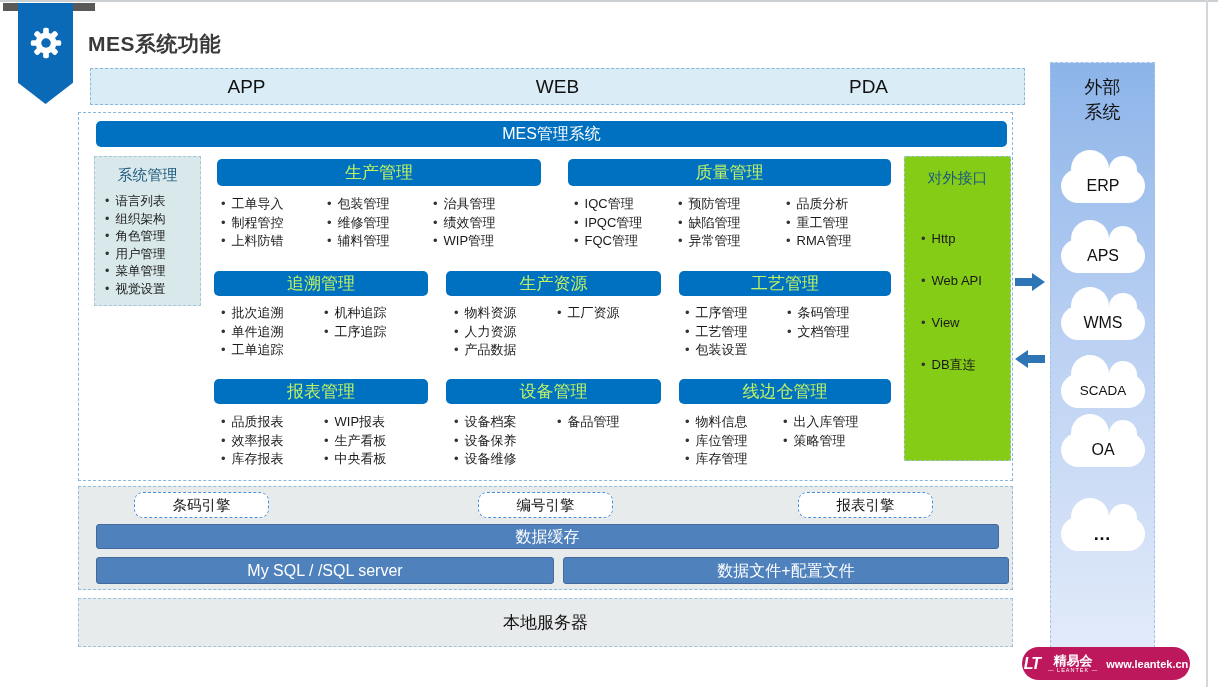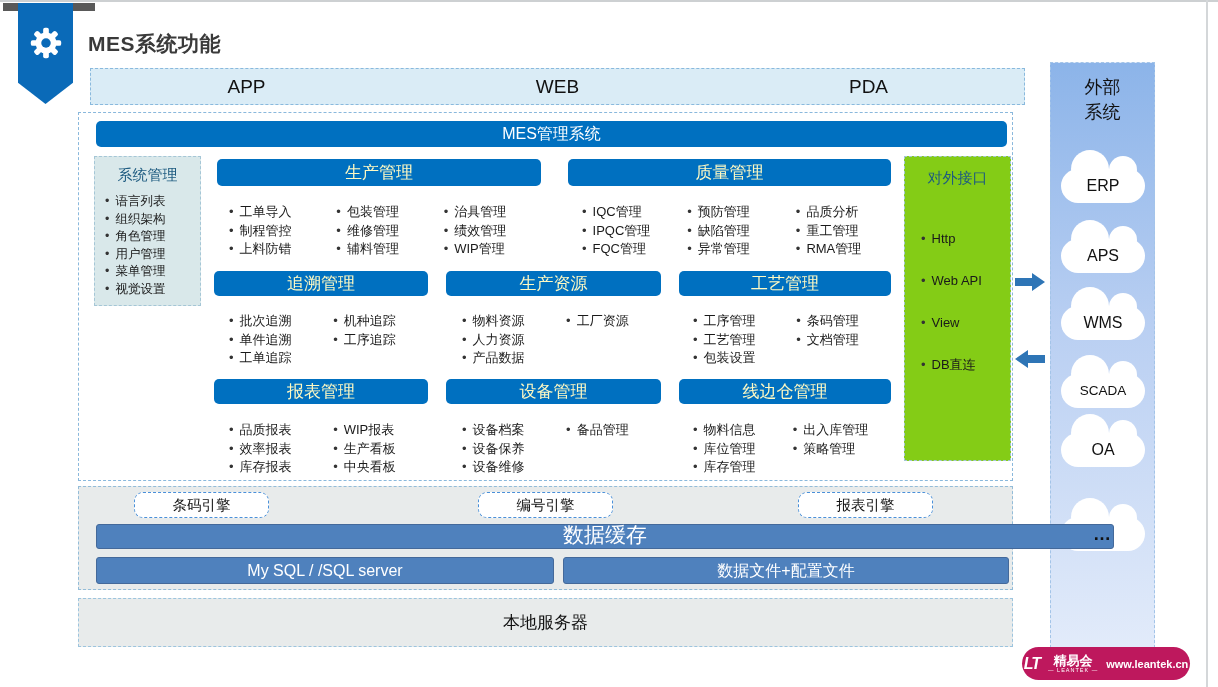--- a/index.html
+++ b/index.html
@@ -23,25 +23,25 @@
            color:#fff;font-size:16px;text-align:center;line-height:26px;}
 
   .side-box{position:absolute;background:#d9e8ea;border:1px dashed #a5c6d6;box-sizing:border-box;}
   .side-box .bx-title{margin-top:9px;text-align:center;font-size:15px;color:#1e5b80;}
   ul.blist{list-style:none;margin:8px 0 0 8px;padding:0;}
   li.it{display:flex;align-items:flex-start;}
   .side-box li.it{line-height:17.5px;font-size:12.5px;}
   span.b{margin:0 6px 0 2px;}
   span.b::before{content:"•";color:#333;}
 
-  .sec-h{position:absolute;background:#0070c0;border-radius:5px;color:#fef9c3;text-align:center;}
+  .sec-h{position:absolute;background:#0070c0;border-radius:5px;color:#bef264;text-align:center;}
   .sec-h.r1{height:27px;line-height:27px;font-size:17px;}
   .sec-h.r23{height:25px;line-height:25px;font-size:17px;}
   .sec-items{position:absolute;display:flex;}
-  .sec-items ul.blist{margin:8px;padding:0;}
+  .sec-items ul.blist{margin:0;padding:0;}
   .sec-items li.it{line-height:18.5px;font-size:13px;}
 
   .iface-box{position:absolute;left:825px;top:43px;width:107px;height:305px;background:#84cc16;
              border:1px dashed #a5c6d6;box-sizing:border-box;}
   .iface-box .bx-title{margin-top:12px;text-align:center;font-size:15px;color:#1e5b80;}
   .iface-box ul.blist{margin:42px 0 0 14px;}
   .iface-box li.it{line-height:17px;font-size:13px;margin-bottom:25px;}
 
   .arrow{position:absolute;width:30px;height:20px;}
 
@@ -55,21 +55,21 @@
   .cloud .cl{position:relative;z-index:1;display:block;text-align:center;line-height:34px;font-size:16px;color:#111;}
   .cloud .cl.small{font-size:13.5px;}
   .cloud .cl.dots{font-size:18px;font-weight:bold;letter-spacing:2px;}
 
   .mid-box{position:absolute;left:78px;top:486px;width:935px;height:104px;background:#e8ebeb;
            border:1px dashed #93bcd8;box-sizing:border-box;}
   .engine{position:absolute;top:5px;width:135px;height:26px;background:#fff;border:1px dashed #4a90d9;
           border-radius:9px;box-sizing:border-box;text-align:center;line-height:24px;font-size:14.5px;color:#111;}
   .blue-bar{position:absolute;background:#4f81bd;border:1px solid #44699a;border-radius:3px;box-sizing:border-box;
             color:#fff;text-align:center;}
-  .cache-bar{left:17px;top:37px;width:1018px;height:25px;font-size:21px;line-height:23px;font-family:Liberation Mono, monospace;}
+  .cache-bar{left:17px;top:37px;width:903px;height:25px;font-size:16px;line-height:23px;}
   .db-bar{top:70px;height:27px;font-size:16px;line-height:25px;}
 
   .server-bar{position:absolute;left:78px;top:598px;width:935px;height:49px;background:#e8ebeb;
               border:1px dashed #9cc4de;box-sizing:border-box;text-align:center;line-height:47px;font-size:17px;color:#111;}
 
   .footer-pill{position:absolute;left:1022px;top:647px;width:168px;height:33px;background:#be185d;border-radius:17px;
                display:flex;align-items:center;justify-content:center;gap:8px;color:#fff;}
   .lt-mark{font-style:italic;font-weight:900;font-size:16px;letter-spacing:-1px;}
   .brand-col{display:flex;flex-direction:column;align-items:center;line-height:1;}
   .brand-name{font-size:13px;font-weight:bold;}

